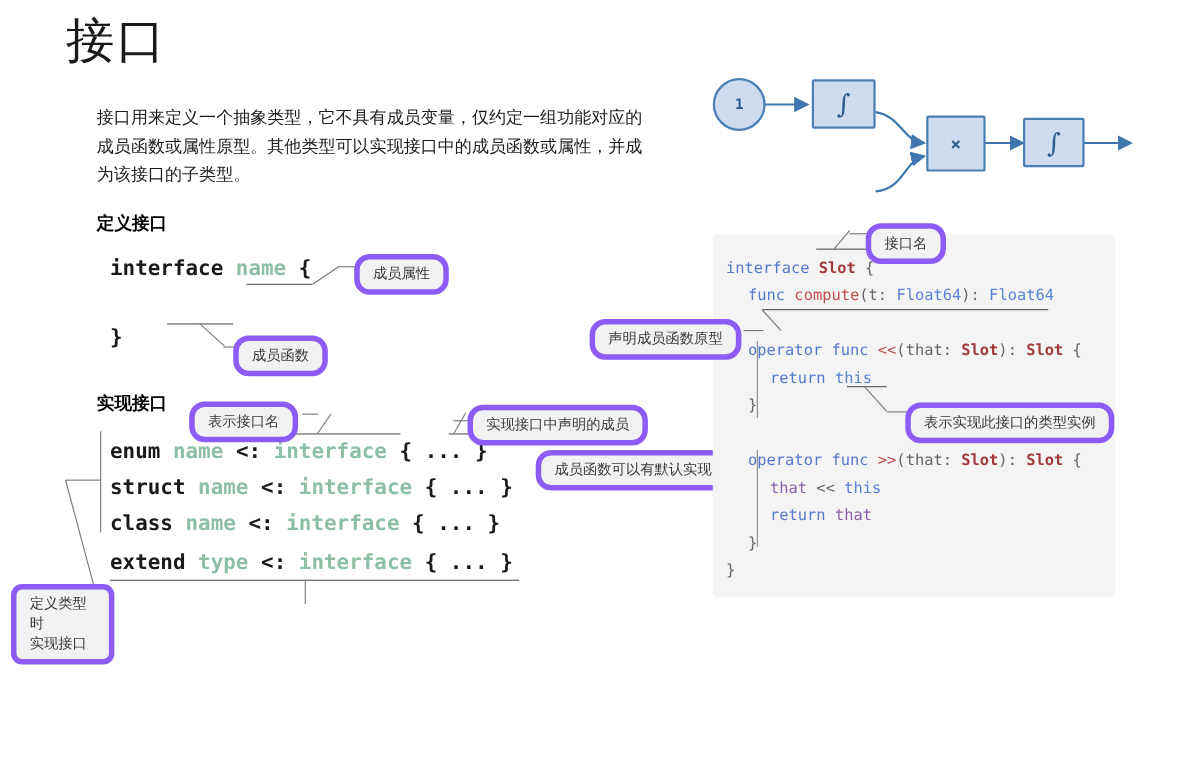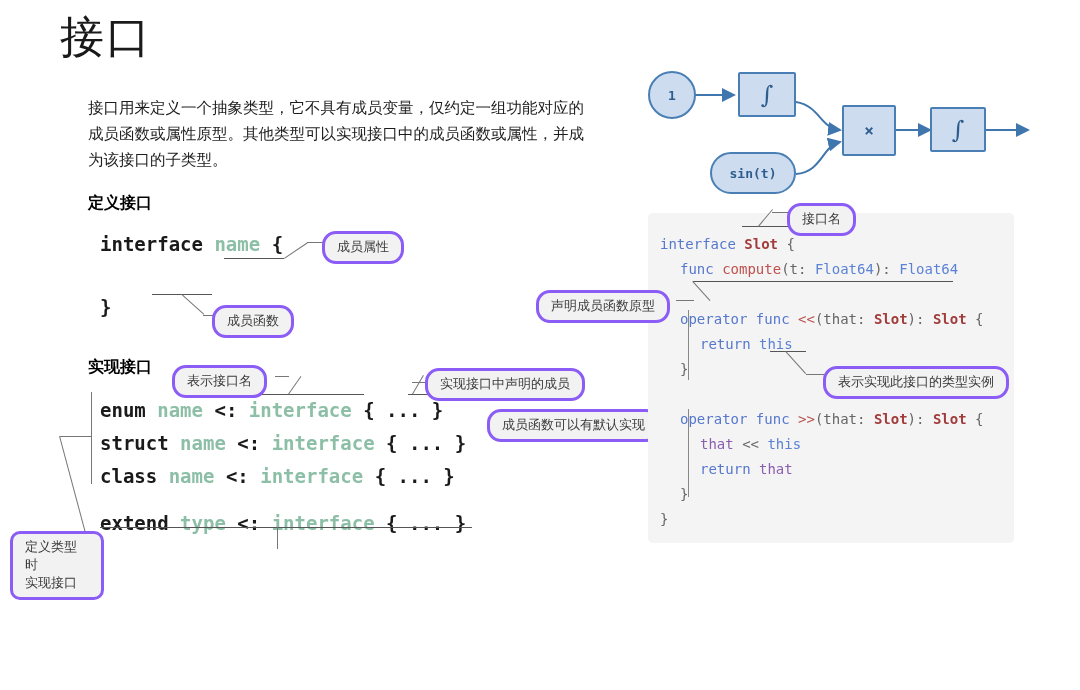--- a/index.html
+++ b/index.html
@@ -42,26 +42,26 @@
   .syn .k { color:#1a1a1a; }
   .syn sub { font-size:11px; font-weight:bold; }
 
   #syn-l1 { left:100px; top:233px; }
   #syn-l2 { left:140px; top:264px; font-weight:bold; }
   #syn-l3 { left:100px; top:296px; }
 
   #imp-1 { left:100px; top:399px; }
   #imp-2 { left:100px; top:432px; }
   #imp-3 { left:100px; top:465px; }
-  #imp-4 { left:100px; top:512px;text-align:right; }
+  #imp-4 { left:100px; top:500px;text-align:right; }
 
   
   .pill {
     position:absolute;
-    border:3px solid #8b5cf6;
+    border:5px solid #8b5cf6;
     background:#f2f2f2;
     border-radius:14px;
     color:#3a3a3a;
     font-size:13px;
     padding:4px 12px 5px;
     line-height:18px;
     white-space:nowrap;
   }
   .pill.multi { white-space:normal; border-radius:10px; text-align:left; }
 
@@ -179,21 +179,20 @@
       <line x1="262" y1="72" x2="300" y2="72" stroke="#3f76ad" stroke-width="2" marker-end="url(#ah)"></line>
       <line x1="354" y1="72" x2="398" y2="72" stroke="#3f76ad" stroke-width="2" marker-end="url(#ah)"></line>
     </svg>
 
     <div class="nd circle" style="left:18px; top:13px; width:48px; height:48px; font-size:13px;">1</div>
 
     <div class="nd rect" style="left:108px; top:14px; width:58px; height:45px;">
         <span class="intg">∫</span>
       </div>
 
-    <div class="nd pillnode" style="left:80px; top:94px; width:86px; height:42px; font-size:13px;">sin(t)</div>
 
     <div class="nd rect" style="left:212px; top:47px; width:54px; height:51px; font-size:16px;">×</div>
 
     <div class="nd rect" style="left:300px; top:49px; width:56px; height:45px;">
         <span class="intg">∫</span>
       </div>
   </div>
 
   <div class="codeblock"></div>
   <div class="code" id="code-body"><div style="padding-left: 0px;"><span class="kw">interface </span><span class="ty">Slot</span><span class="pl"> {</span></div><div style="padding-left: 20px;"><span class="kw">func </span><span class="fn">compute</span><span class="pl">(t: </span><span class="nm">Float64</span><span class="pl">): </span><span class="nm">Float64</span></div><div style="padding-left: 0px;">&nbsp;</div><div style="padding-left: 20px;"><span class="kw">operator func </span><span class="op">&lt;&lt;</span><span class="pl">(that: </span><span class="ty">Slot</span><span class="pl">): </span><span class="ty">Slot</span><span class="pl"> {</span></div><div style="padding-left: 40px;"><span class="kw">return </span><span class="nm">this</span></div><div style="padding-left: 20px;"><span class="pl">}</span></div><div style="padding-left: 0px;">&nbsp;</div><div style="padding-left: 20px;"><span class="kw">operator func </span><span class="op">&gt;&gt;</span><span class="pl">(that: </span><span class="ty">Slot</span><span class="pl">): </span><span class="ty">Slot</span><span class="pl"> {</span></div><div style="padding-left: 40px;"><span class="pm">that</span><span class="pl"> &lt;&lt; </span><span class="nm">this</span></div><div style="padding-left: 40px;"><span class="kw">return </span><span class="pm">that</span></div><div style="padding-left: 20px;"><span class="pl">}</span></div><div style="padding-left: 0px;"><span class="pl">}</span></div></div>

